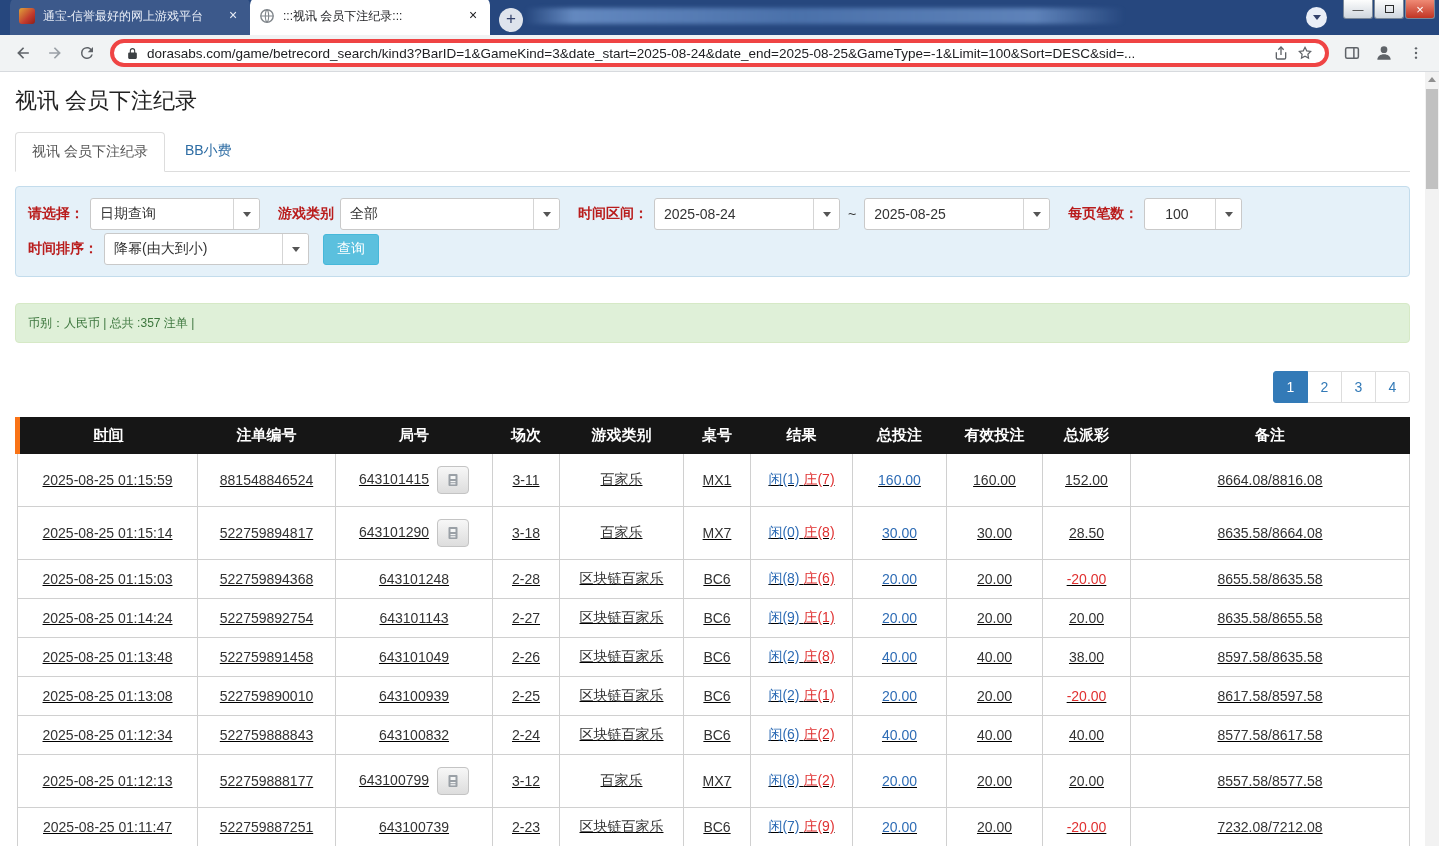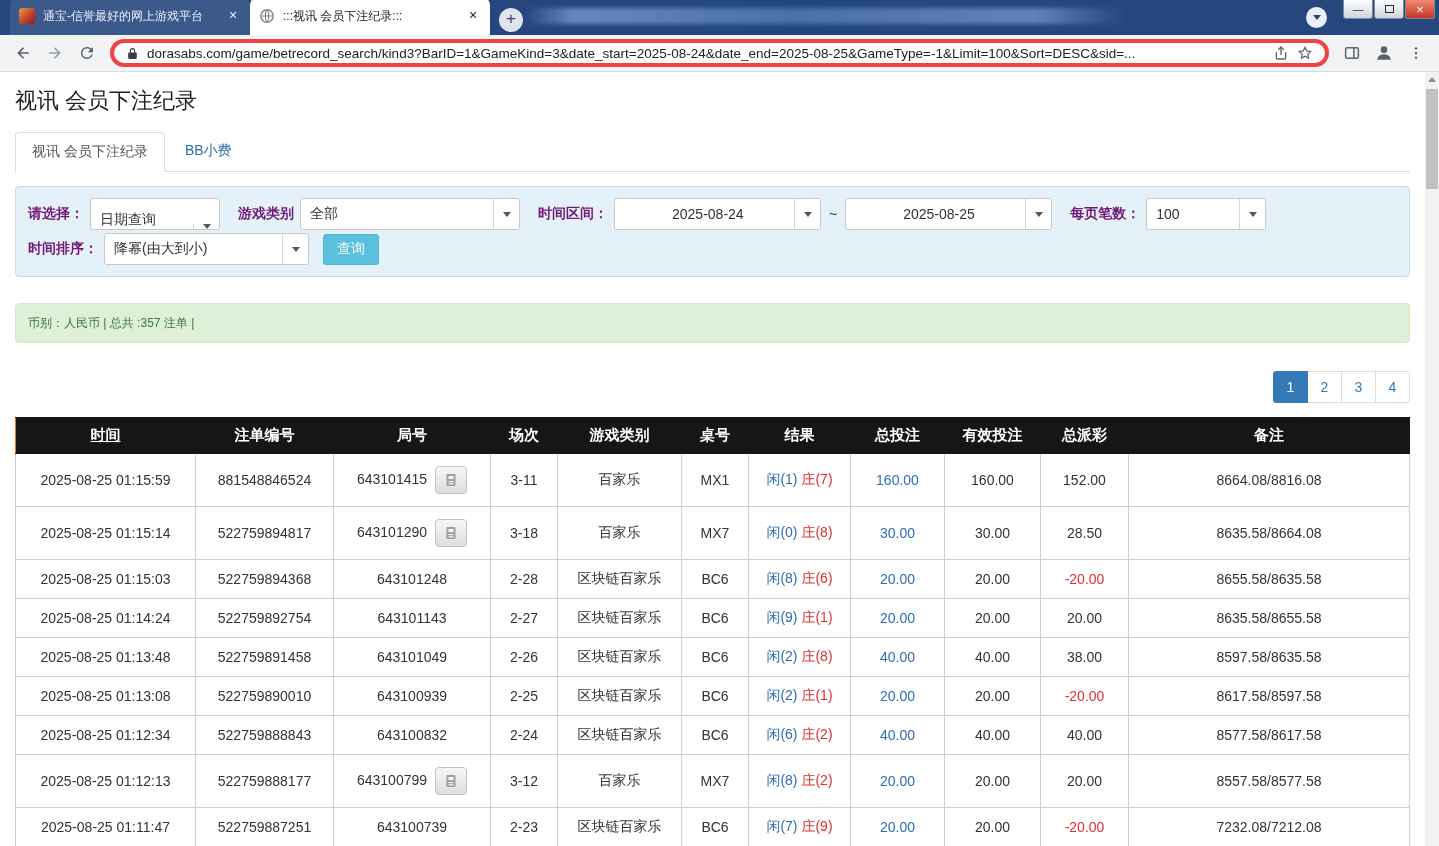--- a/index.html
+++ b/index.html
@@ -54,54 +54,54 @@
   .page-title { font-size: 22px; font-weight: 400; color: #222; margin-bottom: 16px; }
 
   .nav-tabs { display: flex; border-bottom: 1px solid #ddd; }
   .ptab { padding: 10px 16px; font-size: 14px; color: #2e6da4; margin-bottom: -1px; }
   .ptab.active { color: #555; background: #fff; border: 1px solid #ddd; border-bottom: 1px solid #fff;
     border-radius: 4px 4px 0 0; margin-right: 4px; }
 
   .filter-panel { margin-top: 14px; background: #e5f1f9; border: 1px solid #c3dcec; border-radius: 4px;
     padding: 8px 12px; }
   .f-row { display: flex; align-items: center; margin: 3px 0; }
-  .f-label { color: #701a75; font-weight: bold; font-size: 14px; margin-right: 6px; white-space: nowrap; }
+  .f-label { color: #b91c1c; font-weight: bold; font-size: 14px; margin-right: 6px; white-space: nowrap; }
   .sp { margin-left: 18px; }
   .combo { display: flex; align-items: stretch; height: 32px; background: #fff;
     border: 1px solid #c9c9c9; border-radius: 3px; }
   .combo-text { flex: 1; display: flex; align-items: center; padding: 0 9px; font-size: 14px; color: #333;
     white-space: nowrap; overflow: hidden; }
   .combo-btn { width: 26px; border-left: 1px solid #d5d5d5; display: flex; align-items: center;
     justify-content: center; background: #fff; border-radius: 0 3px 3px 0; }
   .caret { width: 0; height: 0; border-left: 4px solid transparent; border-right: 4px solid transparent;
     border-top: 5px solid #555; }
-  .w-query { width: 130px; align-items: flex-end; } .w-game { width: 220px; } .w-date { width: 207px; padding-left: 48px; }
-  .w-per { width: 120px; } .w-sort { width: 205px; }
+  .w-query { width: 170px; } .w-game { width: 220px; } .w-date { width: 186px; }
+  .w-per { width: 98px; padding-left: 11px; } .w-sort { width: 205px; }
   .tilde { font-size: 14px; color: #333; margin: 0 8px; }
   .search-btn { margin-left: 14px; background: #5bc0de; border: 1px solid #46b8da; color: #fff;
     font-size: 14px; height: 31px; padding: 0 13px; border-radius: 3px; }
 
   .summary-bar { margin-top: 26px; height: 40px; background: #dff0d8; border: 1px solid #d6e9c6;
     border-radius: 4px; display: flex; align-items: center; justify-content: space-between; padding: 0 12px; }
   .sum-left { color: #3c763d; font-size: 12px; }
   .sum-right { color: #e53935; font-size: 14px; }
 
   .pagination { margin-top: 28px; display: flex; justify-content: flex-end; }
   .page-btn { min-width: 35px; height: 32px; display: flex; align-items: center; justify-content: center;
     border: 1px solid #ddd; background: #fff; color: #337ab7; font-size: 14px; margin-left: -1px; }
   .page-btn.active { background: #337ab7; border-color: #337ab7; color: #fff; position: relative; z-index: 1; }
   .page-btn:first-child { border-radius: 3px 0 0 3px; }
   .page-btn:last-child { border-radius: 0 3px 3px 0; }
 
   .bet-table { margin-top: 14px; width: 100%; border-collapse: collapse; table-layout: fixed; font-size: 14px; }
   .bet-table th { background: #161616; color: #fff; font-weight: bold; font-size: 15px; height: 36px;
     border: 1px solid #161616; border-left: 1px solid #4d4d4d; }
-  .bet-table th:first-child { border-left: 1px solid #f97316; text-decoration: underline; }
+  .bet-table th:first-child { border-left: 5px solid #f97316; text-decoration: underline; }
   .bet-table td { border: 1px solid #d0d0d0; text-align: center; color: #333; }
-  .bet-table tbody tr { height: 39px; background: #fff; }
+  .bet-table tbody tr { height: 39px; background: #fff; text-decoration: underline; }
   .bet-table tbody tr.tall { height: 53px; }
   .video-btn { display: inline-flex; align-items: center; justify-content: center; width: 32px; height: 28px;
     margin-left: 8px; vertical-align: middle; border: 1px solid #c4c4c4; border-radius: 4px;
     background: linear-gradient(#f7f7f7, #ddd); }
   .res-player { color: #2e6cb5; }
   .res-banker { color: #e03131; }
   .bet-link { color: #2e6cb5; }
   .neg { color: #e03131 !important; }
 </style>
 </head>

